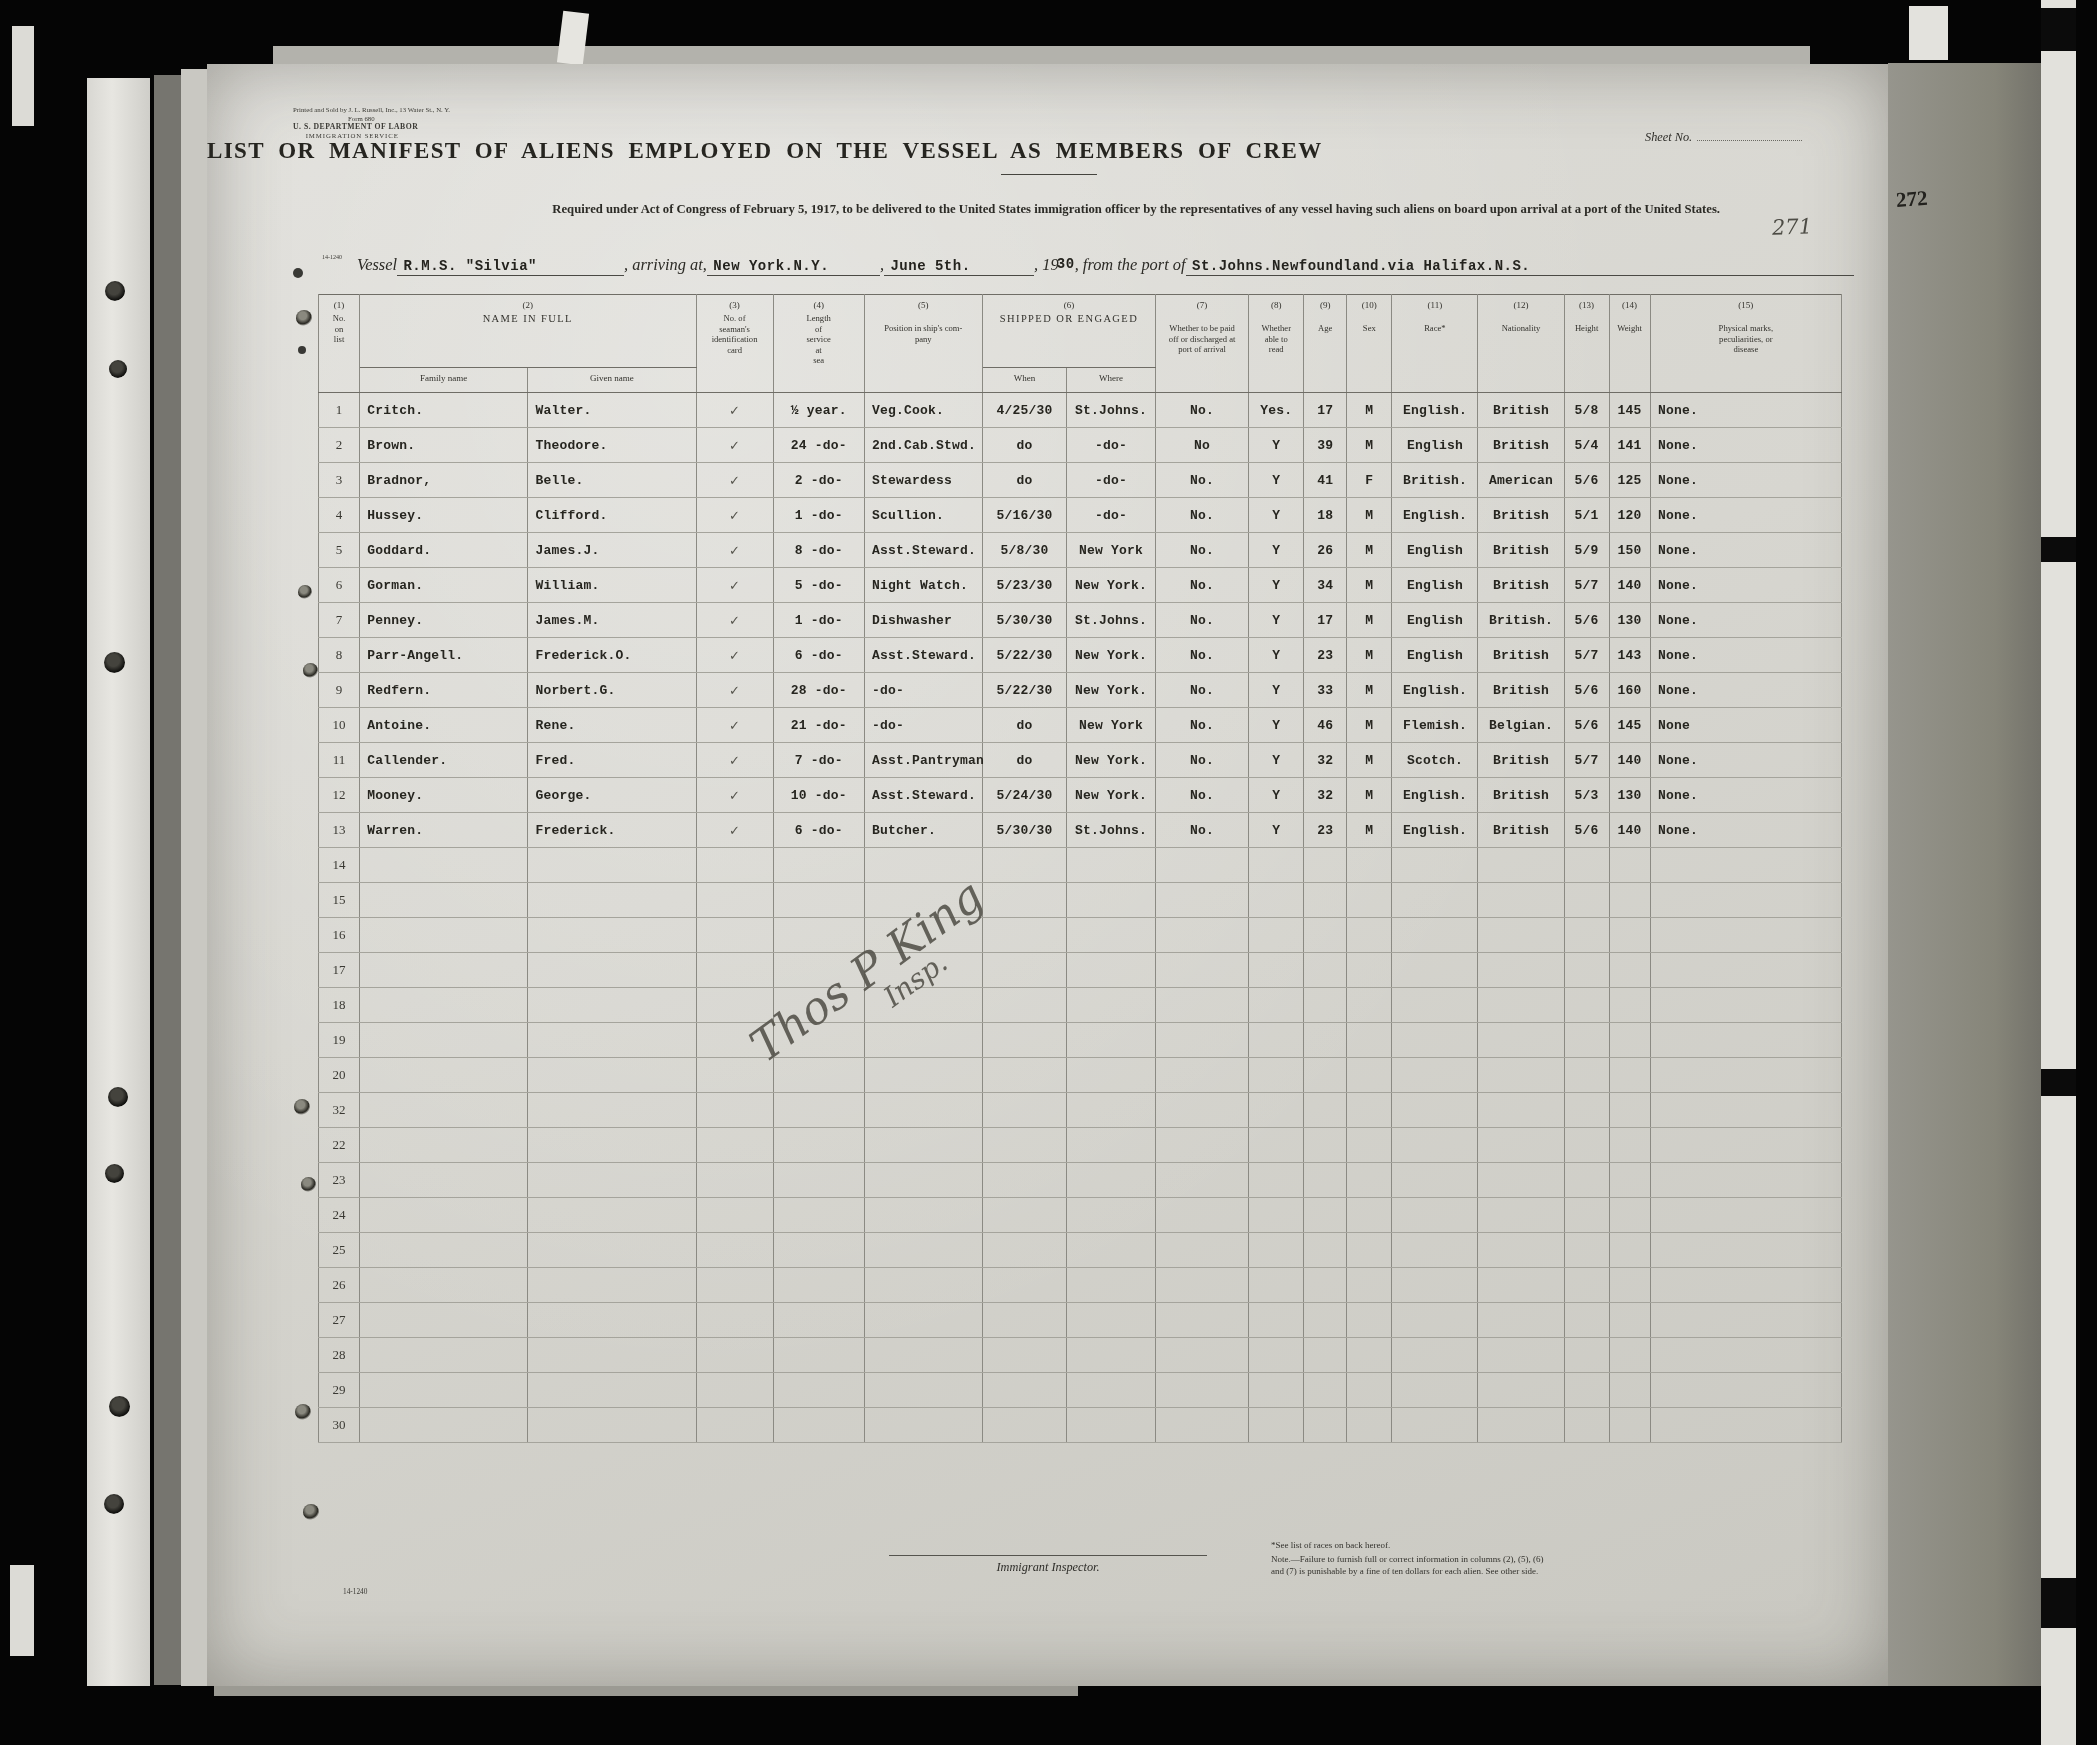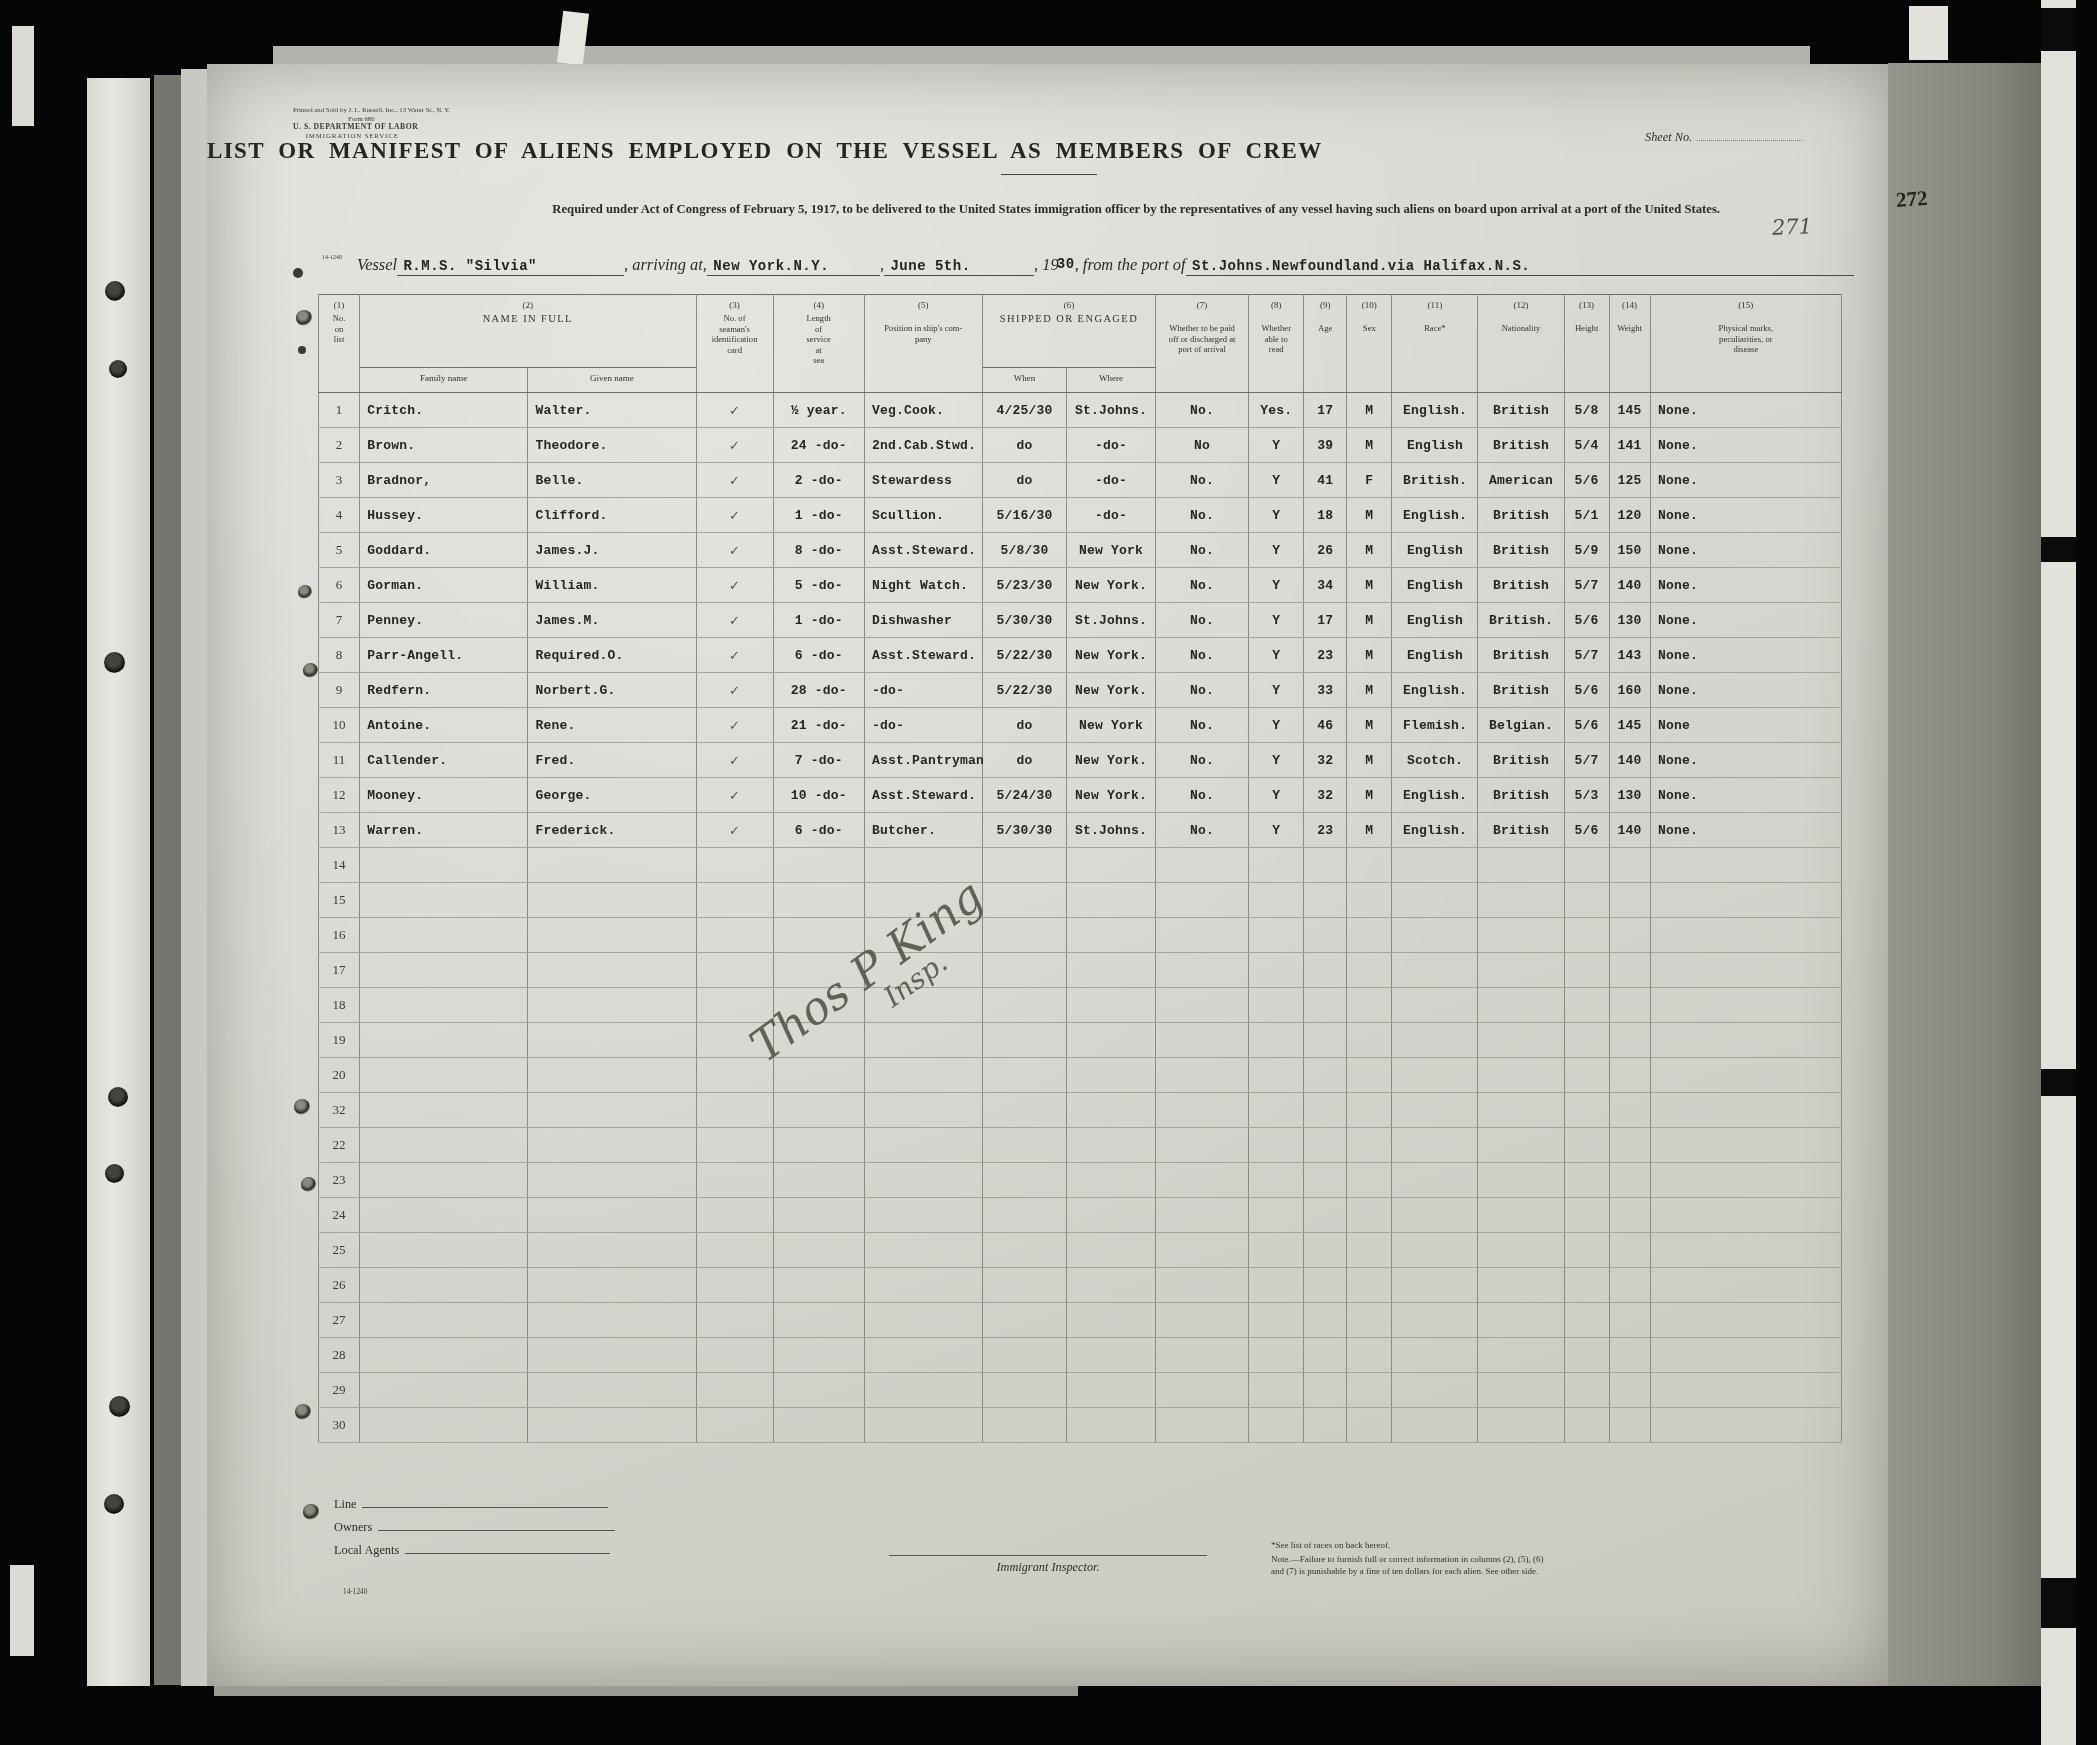--- a/index.html
+++ b/index.html
@@ -422,21 +422,21 @@
         <td class="tcell c-center">M</td>
         <td class="tcell c-center">English</td>
         <td class="tcell c-center">British.</td>
         <td class="tcell c-center">5/6</td>
         <td class="tcell c-center">130</td>
         <td class="tcell c-left">None.</td>
       </tr>
           <tr class="drow">
         <td class="c-no">8</td>
         <td class="tcell c-left">Parr-Angell.</td>
-        <td class="tcell c-left">Required.O.</td>
+        <td class="tcell c-left">Frederick.O.</td>
         <td class="c-card pencil">✓</td>
         <td class="tcell c-center">6 -do-</td>
         <td class="tcell c-left">Asst.Steward.</td>
         <td class="tcell c-center">5/22/30</td>
         <td class="tcell c-center">New York.</td>
         <td class="tcell c-center">No.</td>
         <td class="tcell c-center">Y</td>
         <td class="tcell c-center">23</td>
         <td class="tcell c-center">M</td>
         <td class="tcell c-center">English</td>
@@ -866,34 +866,20 @@
         </tbody>
     </table>
 
     <div class="signature">
       <div class="sig-inner">
         <div class="sig-l1">Thos P King</div>
         <div class="sig-l2">Insp.</div>
       </div>
     </div>
 
-    <div class="footer-left">
-      <div class="footer-row">
-        <span>Line</span>
-        <span class="rule r-line"></span>
-      </div>
-      <div class="footer-row">
-        <span>Owners</span>
-        <span class="rule r-owners"></span>
-      </div>
-      <div class="footer-row">
-        <span>Local Agents</span>
-        <span class="rule r-agents"></span>
-      </div>
-    </div>
 
     <div class="inspector-block">
       <div class="inspector-rule"></div>
       <div class="inspector-label">Immigrant Inspector.</div>
     </div>
 
     <div class="notes-block">
       <div class="races-note">*See list of races on back hereof.</div>
       <div class="penalty-note">Note.—Failure to furnish full or correct information in columns (2), (5), (6)
 and (7) is punishable by a fine of ten dollars for each alien. See other side.</div>

